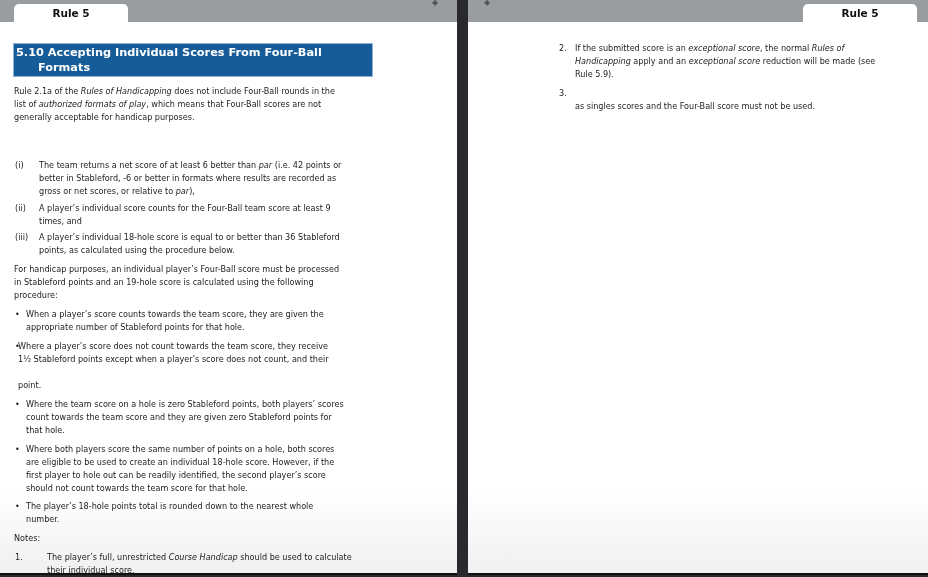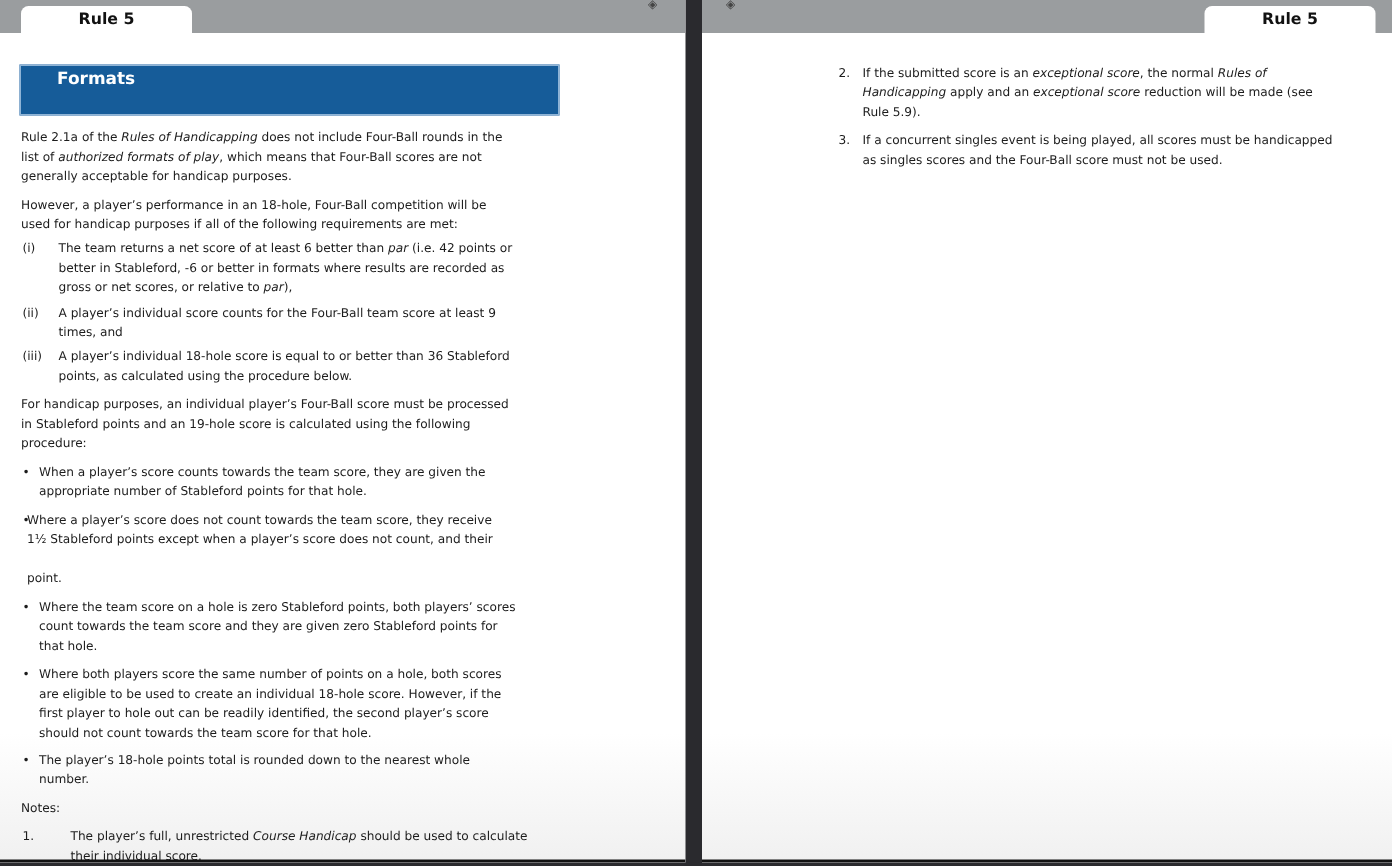--- a/index.html
+++ b/index.html
@@ -32,33 +32,30 @@
 </style>
 </head>
 <body>
 
 <div class="page left">
   <div class="topband"></div>
   <div class="tab">Rule 5</div>
   <span class="pin" style="left:432px;">◈</span>
 
   <div class="heading">
+    <span>5.10 Accepting Individual Scores From Four-Ball</span>
     <span class="l2">Formats</span>
   </div>
 
   <div class="txt" style="left:14px; top:85px; width:360px;">
     <span>Rule 2.1a of the </span><i>Rules of Handicapping</i><span> does not include Four-Ball rounds in the</span><br>
     <span>list of </span><i>authorized formats of play</i><span>, which means that Four-Ball scores are not</span><br>
     <span>generally acceptable for handicap purposes.</span>
   </div>
 
-  <div class="txt" style="left:14px; top:130px; width:360px;">
-    <span>However, a player’s performance in an 18-hole, Four-Ball competition will be</span><br>
-    <span>used for handicap purposes if all of the following requirements are met:</span>
-  </div>
 
   <div class="row" style="left:14px; top:159px; width:360px;">
     <span class="marker" style="left:1px;">(i)</span>
     <div class="body" style="left:25px; width:340px;">
       <span>The team returns a net score of at least 6 better than </span><i>par</i><span> (i.e. 42 points or</span><br>
       <span>better in Stableford, -6 or better in formats where results are recorded as</span><br>
       <span>gross or net scores, or relative to </span><i>par</i><span>),</span>
     </div>
   </div>
 
@@ -144,18 +141,18 @@
     <div class="body" style="left:16px; width:345px;">
       <span>If the submitted score is an </span><i>exceptional score</i><span>, the normal </span><i>Rules of</i><br>
       <i>Handicapping</i><span> apply and an </span><i>exceptional score</i><span> reduction will be made (see</span><br>
       <span>Rule 5.9).</span>
     </div>
   </div>
 
   <div class="row" style="left:91px; top:87px; width:360px;">
     <span class="marker" style="left:0;">3.</span>
     <div class="body" style="left:16px; width:345px;">
-      <span>If a concurrent singles event is being played, all scores must be handicapped</span><br>
+      <br>
       <span>as singles scores and the Four-Ball score must not be used.</span>
     </div>
   </div>
   <div class="gutter-bottom"></div>
 </div>
 
 </body></html>

